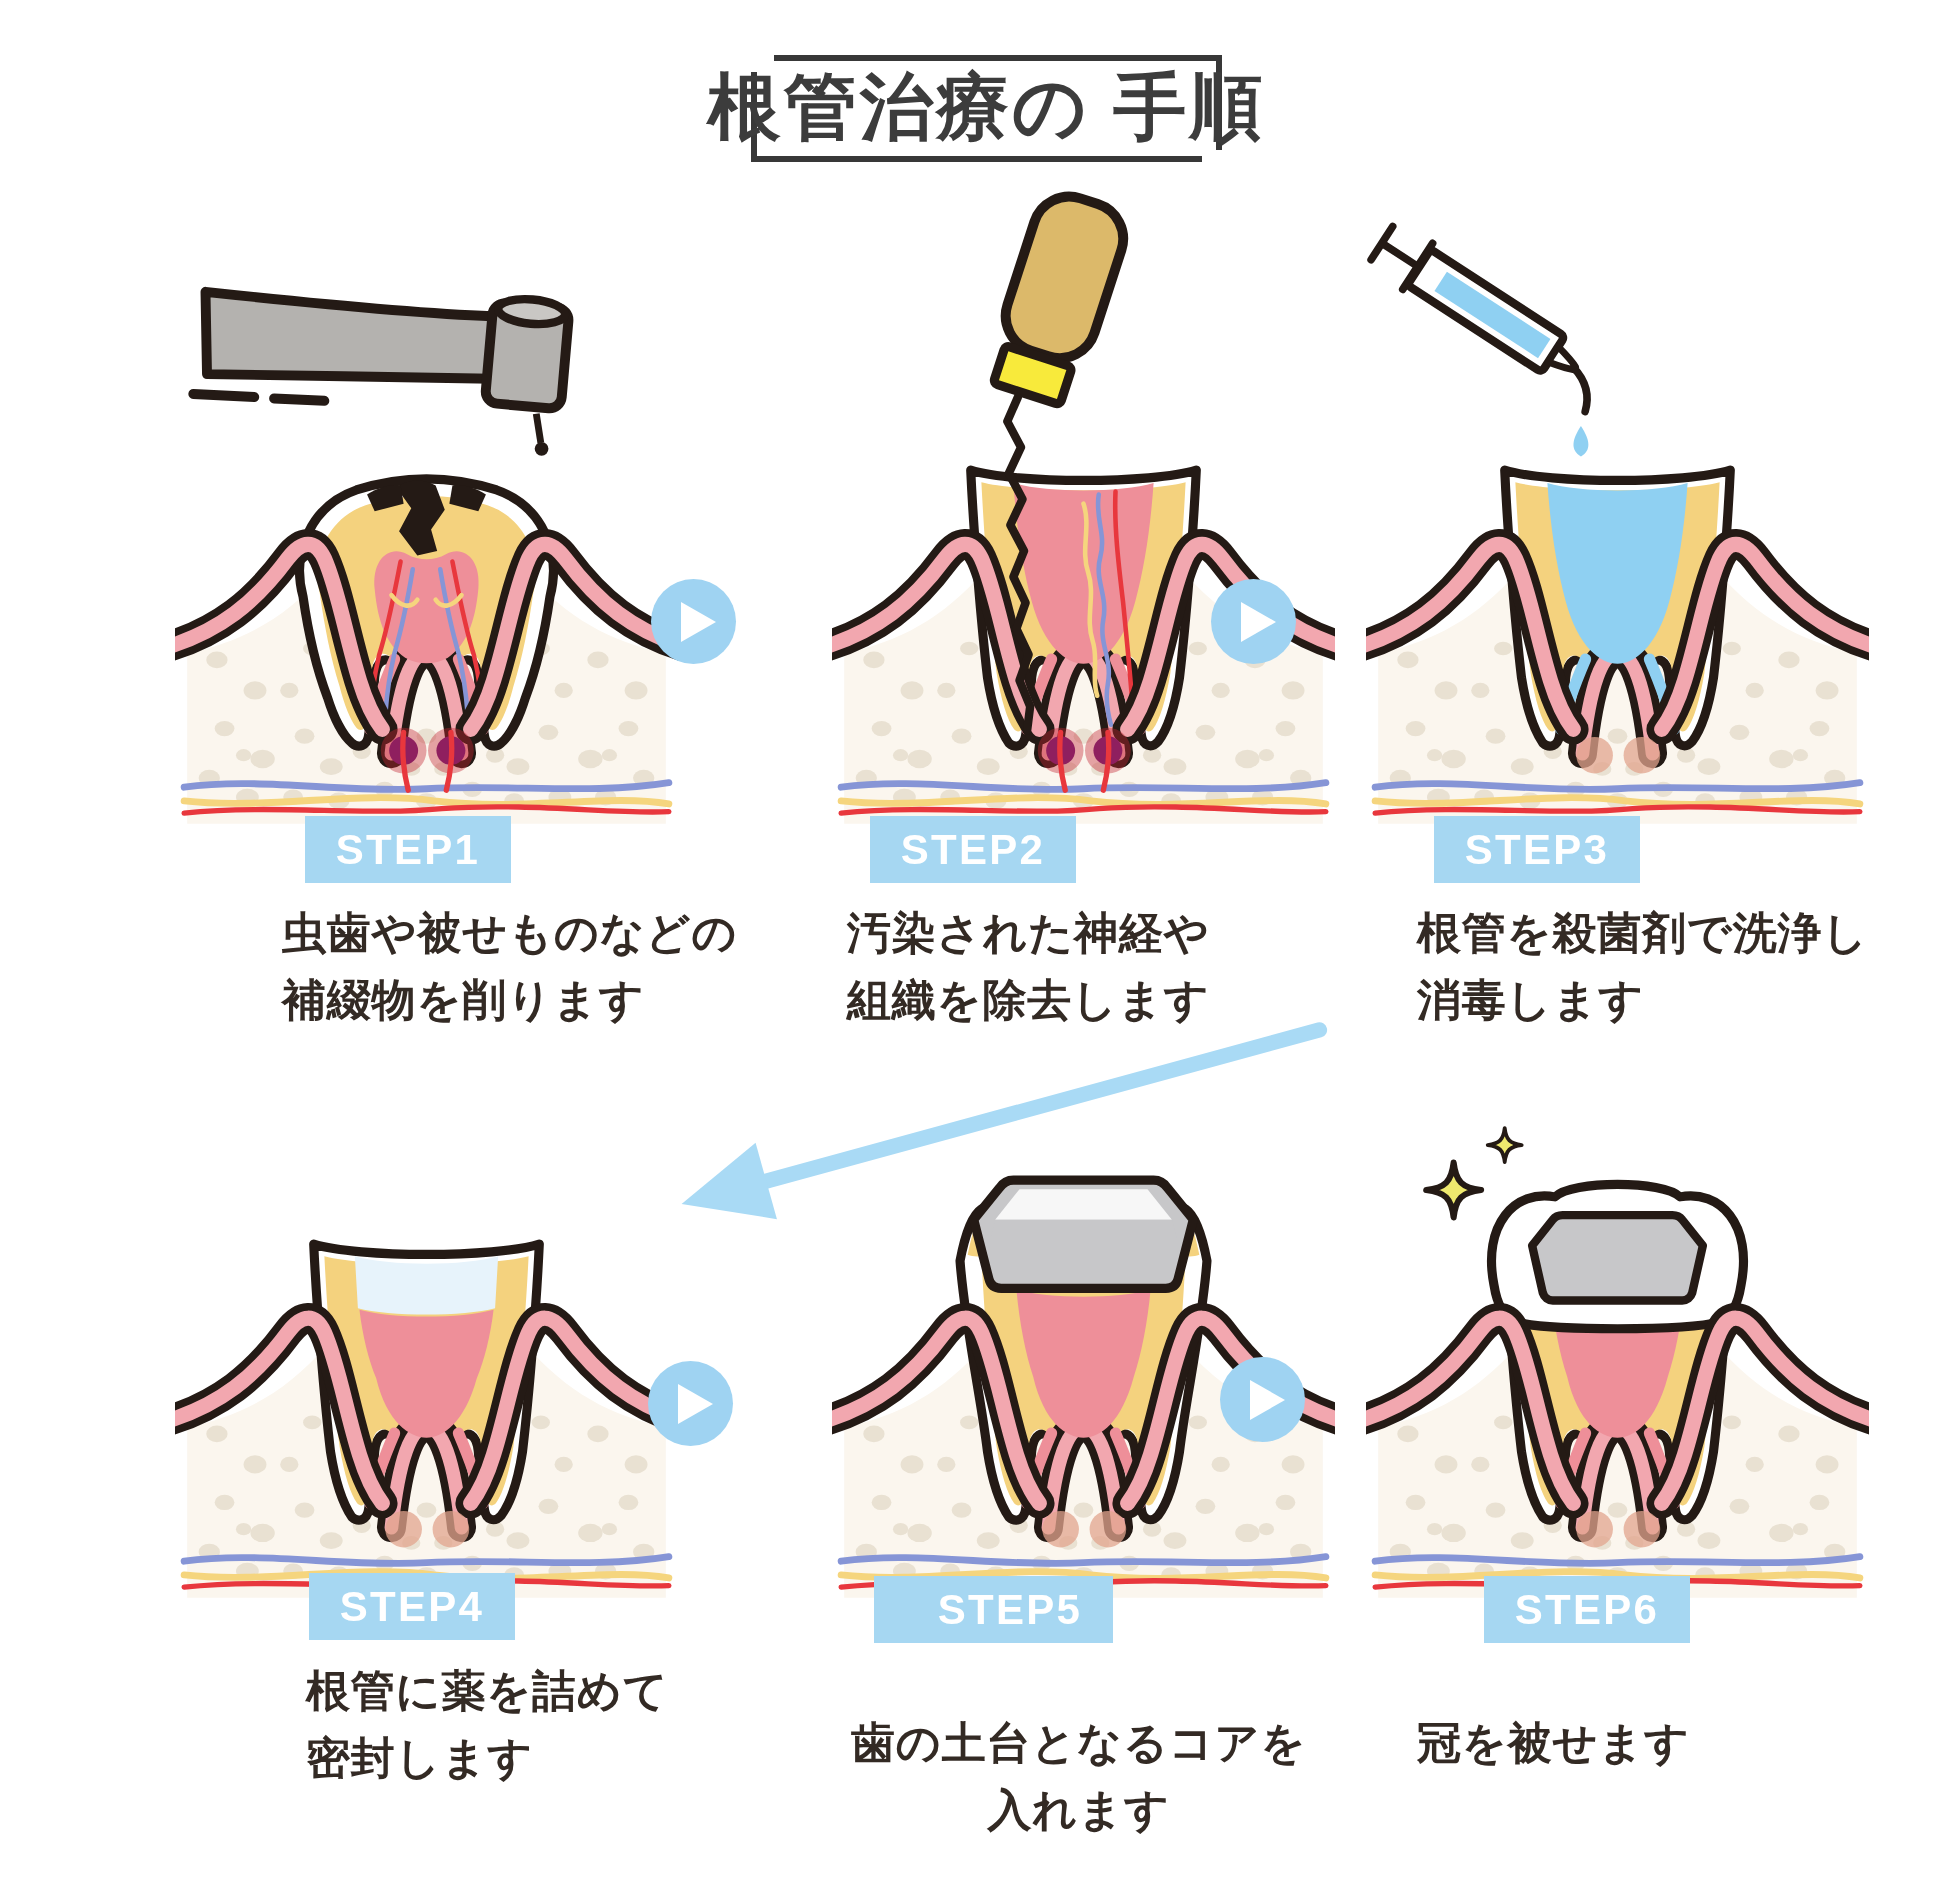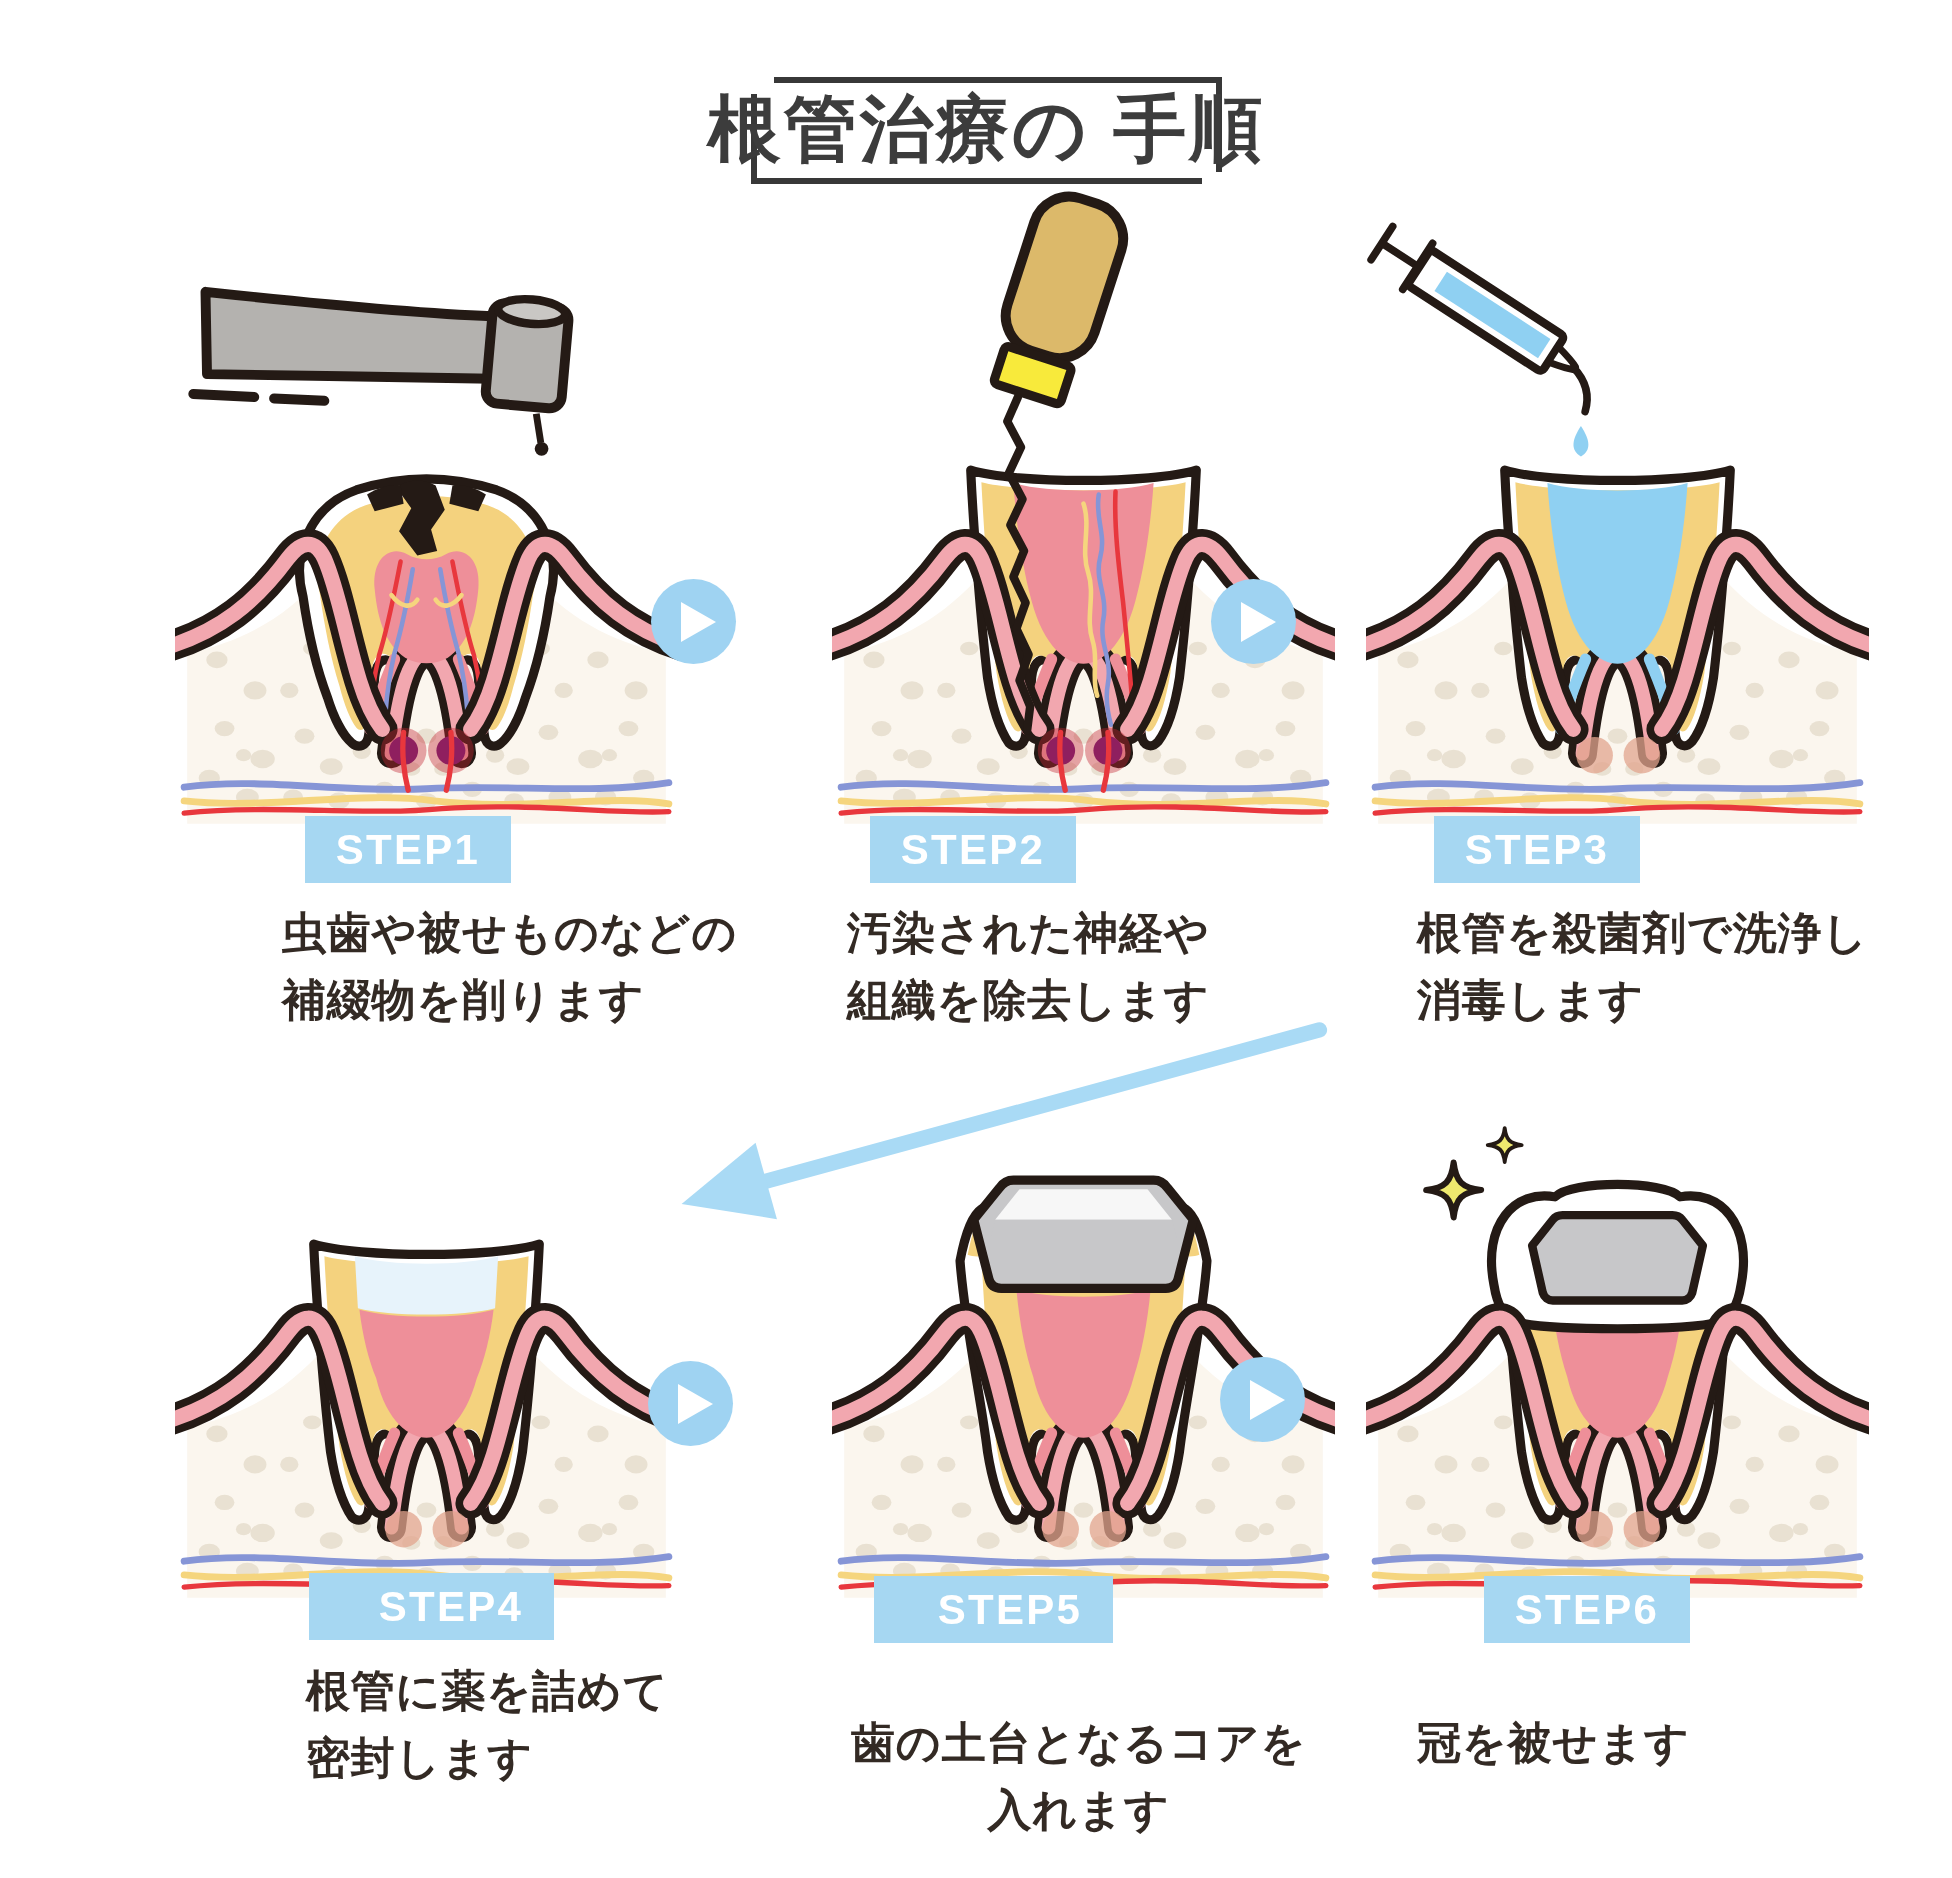--- a/index.html
+++ b/index.html
@@ -1,20 +1,20 @@
 <!DOCTYPE html>
 <html style="font-size:12.2px"><head>
 <meta charset="utf-8">
 <style>
   html,body{margin:0;padding:0;background:#ffffff;}
   body{font-family:"Liberation Sans","DejaVu Sans",sans-serif;}
   .canvas{position:relative;width:1953px;height:1878px;background:#fff;overflow:hidden;}
 
   
-  .title-wrap{position:absolute;left:751px;top:55px;width:471px;height:107px;margin-top:22px;}
+  .title-wrap{position:absolute;left:751px;top:55px;width:471px;height:107px;}
   .title-bracket-a{position:absolute;left:23px;top:0;right:0;bottom:12.2px;border-top:6.9px solid #383838;border-right:6.9px solid #383838;}
   .title-bracket-b{position:absolute;left:0;top:17px;right:20px;bottom:0;border-left:6.9px solid #383838;border-bottom:6.9px solid #383838;}
   .title-text{position:absolute;left:0;top:0;width:100%;height:100%;display:flex;align-items:center;justify-content:center;
     font-size:73px;font-weight:700;color:#3c3c3c;letter-spacing:3.1px;white-space:nowrap;}
 
   
   .step-label{position:absolute;width:206px;height:67px;background:#a6d7f2;color:#fff;
     font-size:42px;font-weight:700;letter-spacing:2.3px;display:flex;align-items:center;justify-content:center;}
 
   
@@ -289,21 +289,21 @@
   <div class="play" style="left:1220px;top:1357px;"></div>
 
   <svg class="illu" style="left:648px;top:1007px;" width="702" height="229" viewBox="0 0 920 300">
     <line x1="880" y1="30" x2="155" y2="228" stroke="#a9daf5" stroke-width="20" stroke-linecap="round"></line>
     <polygon points="44,258 141,178 169,278" fill="#a9daf5"></polygon>
   </svg>
 
   <div class="step-label" style="left:305px;top:816px;">STEP1</div>
   <div class="step-label" style="left:870px;top:816px;">STEP2</div>
   <div class="step-label" style="left:1434px;top:816px;">STEP3</div>
-  <div class="step-label" style="left:309px;top:1573px;padding-left:39px;">STEP4</div>
+  <div class="step-label" style="left:309px;top:1573px;">STEP4</div>
   <div class="step-label" style="left:874px;top:1576px;padding-left:33px;">STEP5</div>
   <div class="step-label" style="left:1484px;top:1576px;">STEP6</div>
 
   <div class="caption" style="left:282px;top:899px;">
     <div>虫歯や被せものなどの</div>
     <div>補綴物を削ります</div>
   </div>
   <div class="caption" style="left:847px;top:899px;">
     <div>汚染された神経や</div>
     <div>組織を除去します</div>

